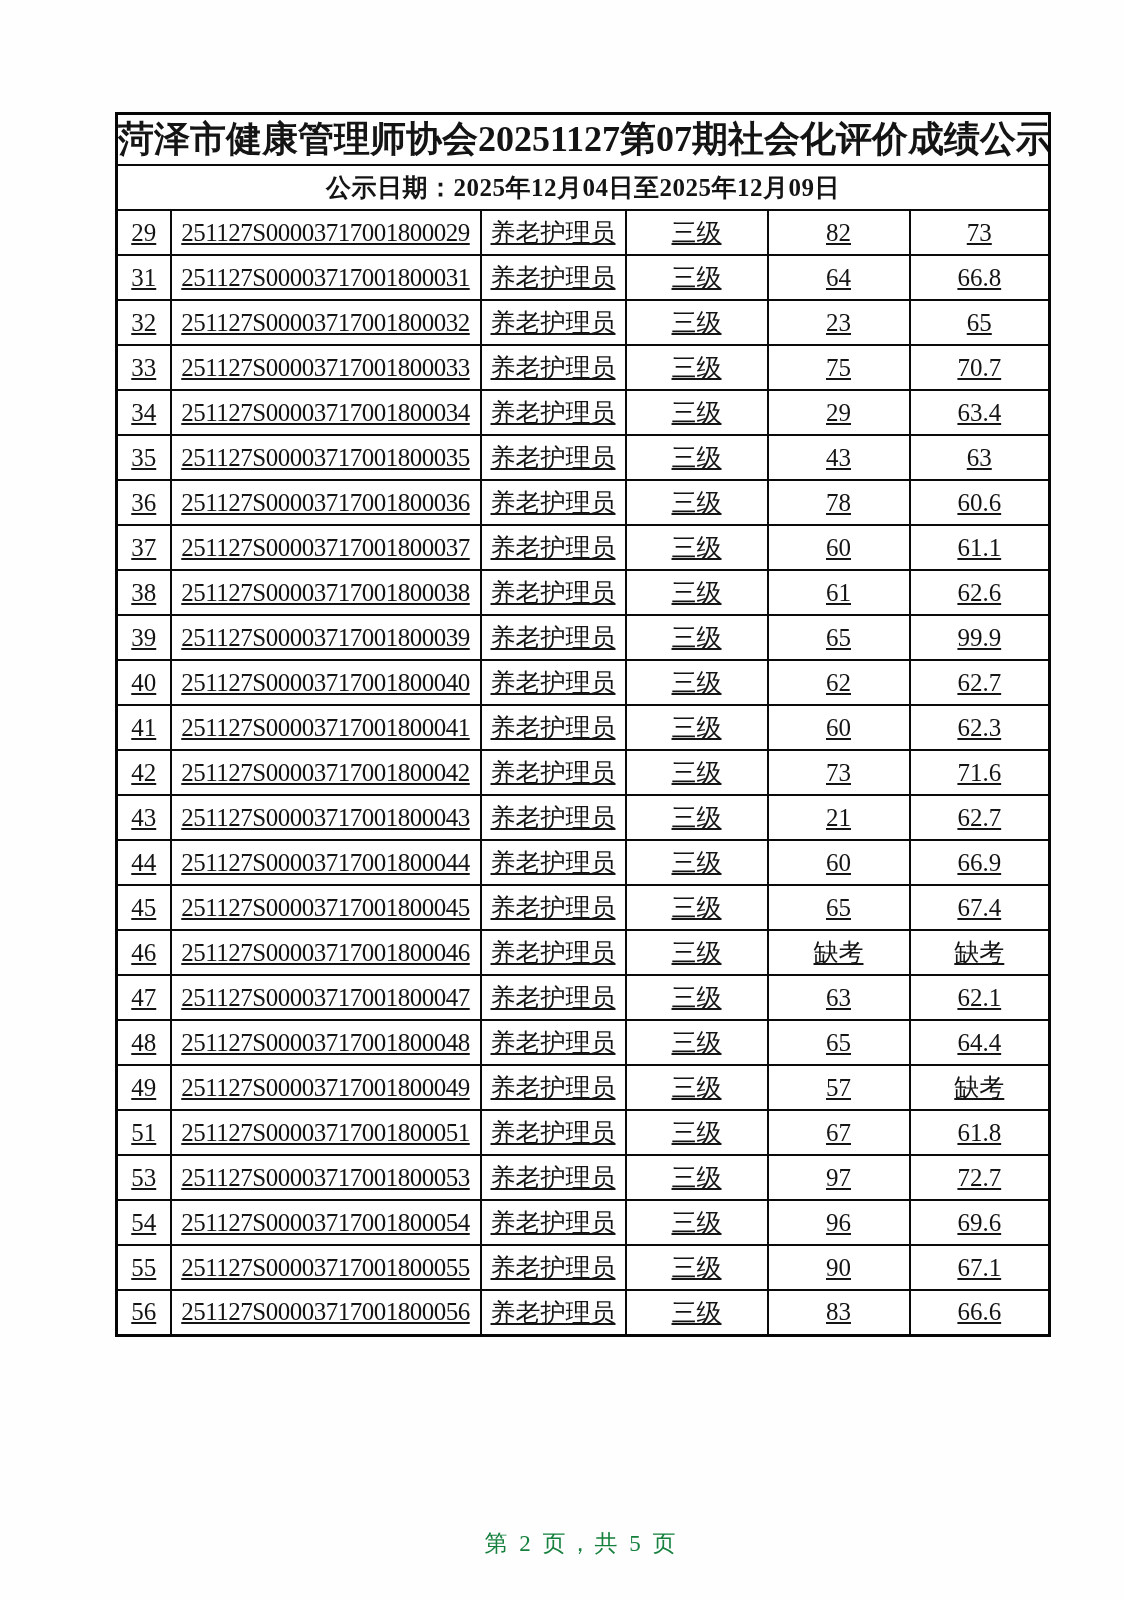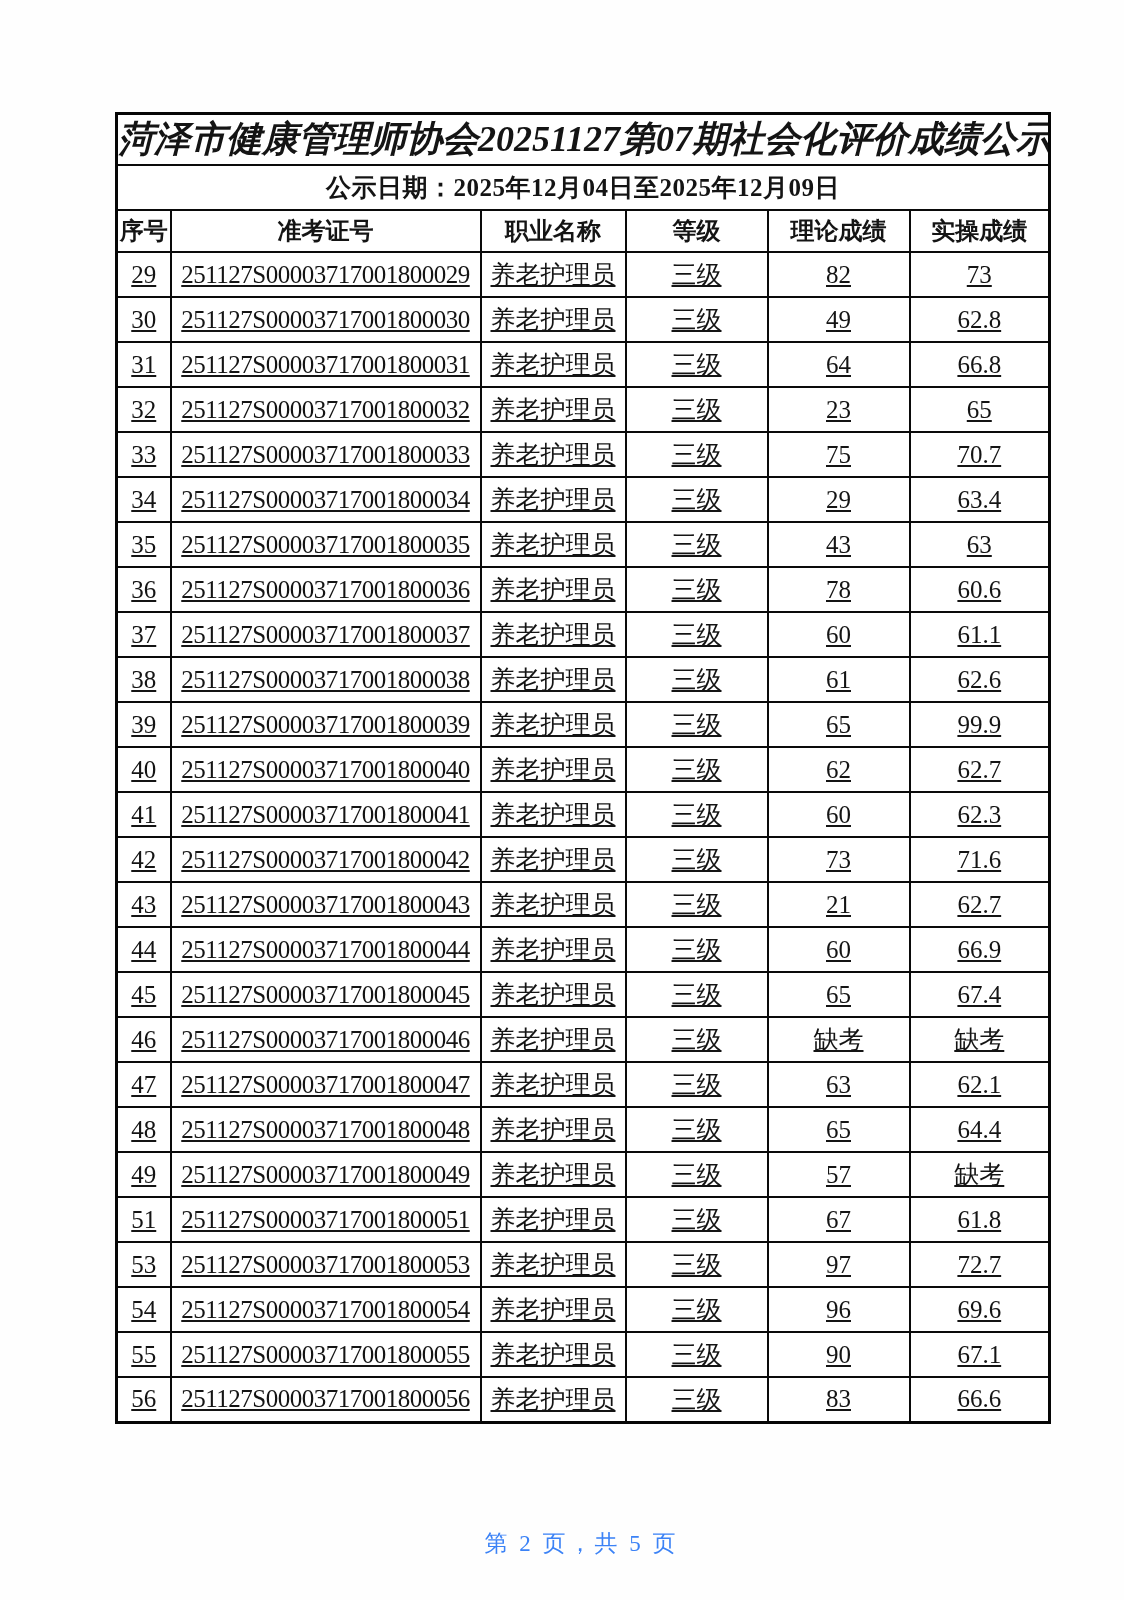--- a/index.html
+++ b/index.html
@@ -34,21 +34,21 @@
   }
   table.score-table td,
   table.score-table th {
     border: 2px solid #0a0a0a;
     text-align: center;
     vertical-align: middle;
     padding: 0;
     white-space: nowrap;
     overflow: hidden;
   }
-  tr.title-row { height: 50px; font-style: italic; }
+  tr.title-row { height: 50px; }
   td.title-cell {
     font-size: 36px;
     font-weight: bold;
     letter-spacing: 0px;
   }
   tr.date-row { height: 45px; padding-left: 38px; }
   td.date-cell {
     font-size: 25px;
     font-weight: bold;
     text-align: left;
@@ -70,21 +70,21 @@
     letter-spacing: -0.5px;
   }
   .page-footer {
     position: absolute;
     left: 115px;
     top: 1528px;
     width: 933px;
     text-align: center;
     font-size: 23px;
     letter-spacing: 3px;
-    color: #3b82f6;
+    color: #15803d;
   }
 </style>
 </head>
 <body>
 
 <div class="page">
 
   <table class="score-table">
     <colgroup>
       <col style="width:54px">
@@ -94,47 +94,31 @@
       <col style="width:142px">
       <col style="width:140px">
     </colgroup>
     <tbody>
       <tr class="title-row">
         <td class="title-cell" colspan="6">菏泽市健康管理师协会20251127第07期社会化评价成绩公示</td>
       </tr>
       <tr class="date-row">
         <td class="date-cell" colspan="6">公示日期：2025年12月04日至2025年12月09日</td>
       </tr>
-      <tr class="header-row">
-        <th>序号</th>
-        <th>准考证号</th>
-        <th>职业名称</th>
-        <th>等级</th>
-        <th>理论成绩</th>
-        <th>实操成绩</th>
-      </tr>
     </tbody>
     <tbody id="rows">
         <tr class="data-row">
     <td class="seq-cell">29</td>
     <td class="ticket-cell">251127S00003717001800029</td>
     <td class="occupation-cell">养老护理员</td>
     <td class="level-cell">三级</td>
     <td class="theory-cell">82</td>
     <td class="practical-cell">73</td>
   </tr>
         <tr class="data-row">
-    <td class="seq-cell">30</td>
-    <td class="ticket-cell">251127S00003717001800030</td>
-    <td class="occupation-cell">养老护理员</td>
-    <td class="level-cell">三级</td>
-    <td class="theory-cell">49</td>
-    <td class="practical-cell">62.8</td>
-  </tr>
-        <tr class="data-row">
     <td class="seq-cell">31</td>
     <td class="ticket-cell">251127S00003717001800031</td>
     <td class="occupation-cell">养老护理员</td>
     <td class="level-cell">三级</td>
     <td class="theory-cell">64</td>
     <td class="practical-cell">66.8</td>
   </tr>
         <tr class="data-row">
     <td class="seq-cell">32</td>
     <td class="ticket-cell">251127S00003717001800032</td>

